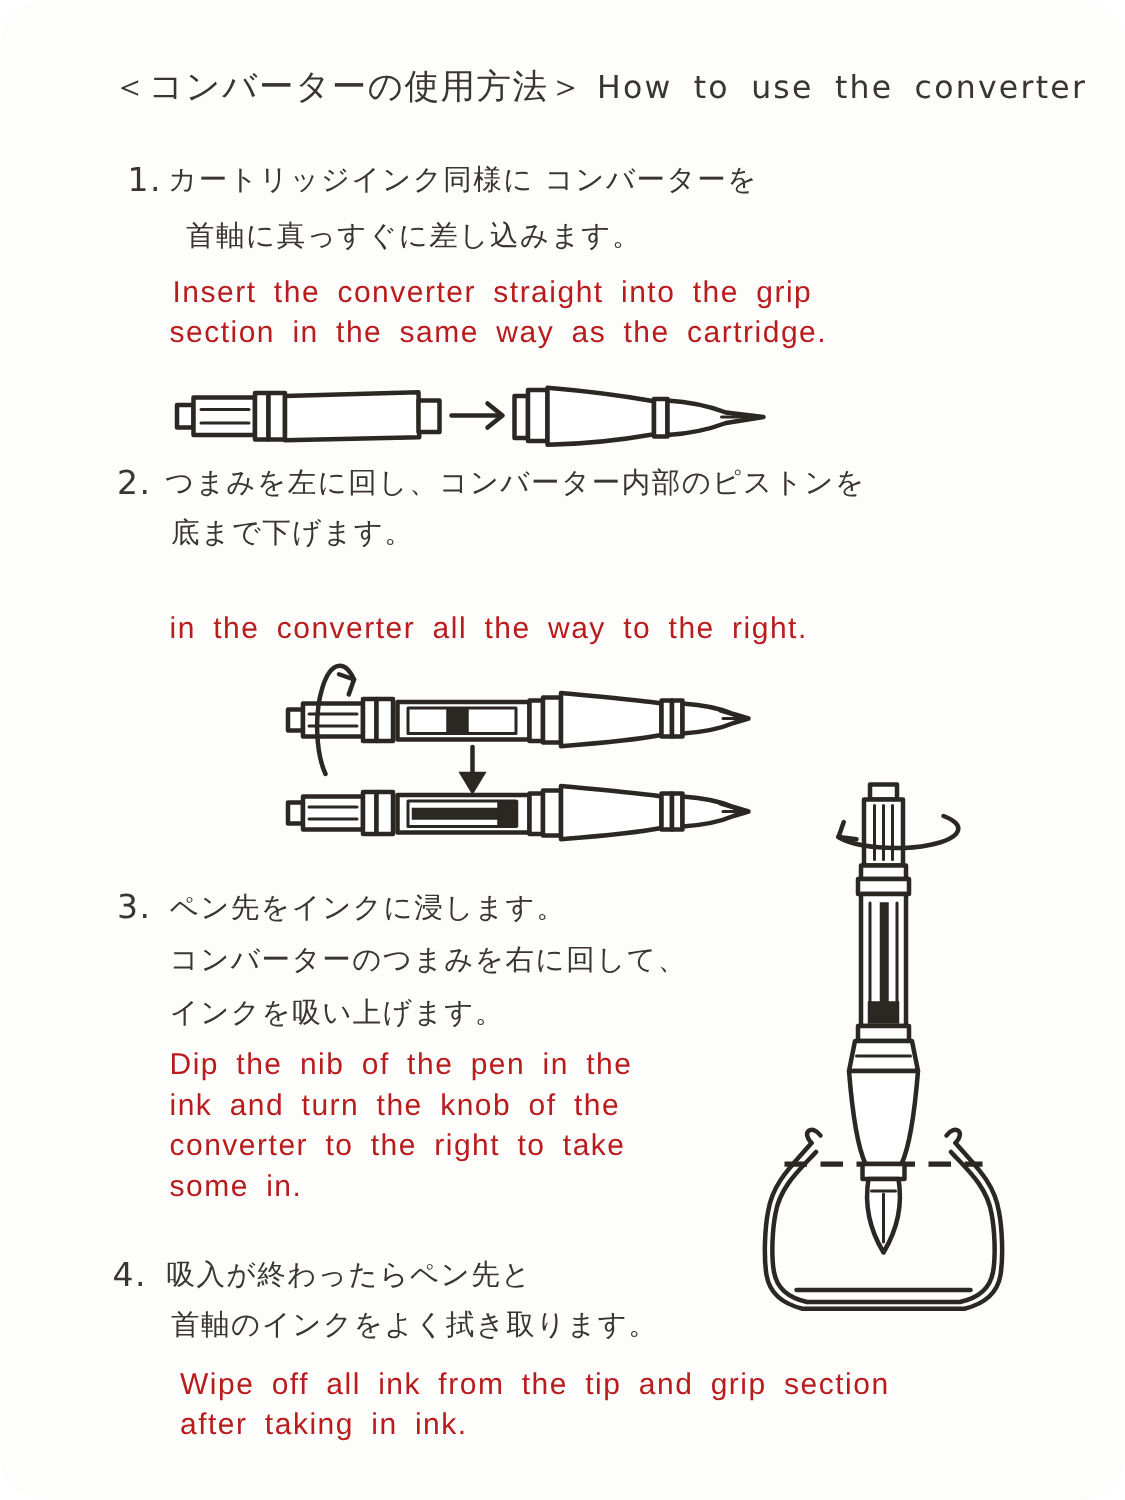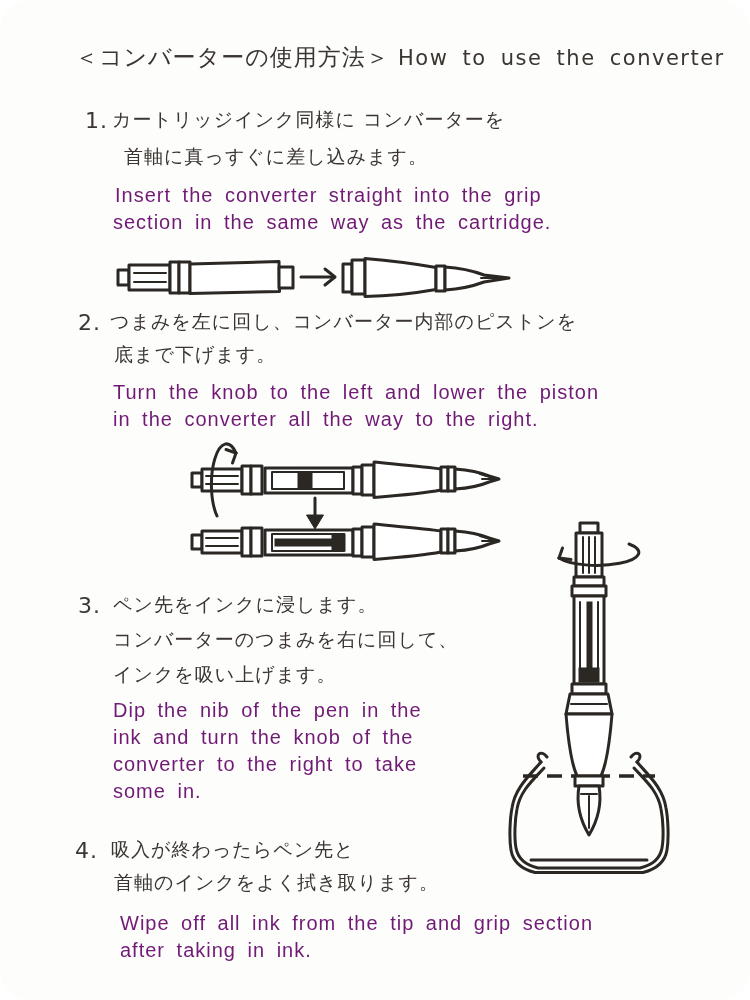--- a/index.html
+++ b/index.html
@@ -3,21 +3,21 @@
 <meta charset="utf-8">
 <style>
   html,body{margin:0;padding:0;background:#ffffff;}
   .page{
     position:relative;width:750px;height:1000px;background:#fdfdfc;overflow:hidden;
     font-family:"DejaVu Sans","Liberation Sans",sans-serif;color:#3a3531;border-radius:30px;
   }
   .line{position:absolute;white-space:nowrap;}
   .jp{font-size:19px;letter-spacing:1px;}
   .en{font-family:"Liberation Sans","DejaVu Sans",sans-serif;font-size:20px;
-      letter-spacing:1px;word-spacing:5px;color:#701a75;}
+      letter-spacing:1px;word-spacing:5px;color:#b91c1c;}
   .num{font-size:22px;letter-spacing:1px;}
   .title{font-size:23px;letter-spacing:1px;}
   .title .en-part{font-size:21px;letter-spacing:1.5px;word-spacing:6px;}
   svg.illus{position:absolute;}
   .stroke{fill:none;stroke:#2b2723;stroke-width:3;stroke-linecap:round;stroke-linejoin:round;}
   .fillw{fill:#ffffff;stroke:#2b2723;stroke-width:3;stroke-linecap:round;stroke-linejoin:round;}
   .dark{fill:#2b2723;stroke:#2b2723;stroke-width:1;}
   .thin{fill:none;stroke:#2b2723;stroke-width:2;stroke-linecap:round;stroke-linejoin:round;}
   .dash{fill:none;stroke:#2b2723;stroke-width:3.5;stroke-dasharray:15 9;stroke-linecap:butt;}
 </style>
@@ -59,21 +59,20 @@
       <rect class="fillw" x="333" y="20" width="9" height="25"></rect>
       <path class="fillw" d="M342,21 C359,22 373,26 381,29 L406,32 L381,36 C373,39 359,43 342,44 Z"></path>
       <path class="thin" d="M378,32 L402,32"></path>
       <path class="thin" d="M380,29 L394,31.5"></path>
     </g>
   </svg>
 
   <div class="line num" style="left:78px;top:310px;">2.</div>
   <div class="line jp" style="left:110px;top:309px;">つまみを左に回し、コンバーター内部のピストンを</div>
   <div class="line jp" style="left:114px;top:342px;">底まで下げます。</div>
-  <div class="line en" style="left:113px;top:381px;">Turn the knob to the left and lower the piston</div>
   <div class="line en" style="left:113px;top:408px;">in the converter all the way to the right.</div>
 
   <svg class="illus" style="left:180px;top:440px;" width="332" height="142" viewBox="0 0 332 142">
 
     <g>
       <rect class="fillw" x="12" y="33" width="10" height="14"></rect>
       <rect class="fillw" x="22" y="29" width="40" height="22"></rect>
       <line class="thin" x1="26" y1="36" x2="58" y2="36"></line>
       <line class="thin" x1="26" y1="44" x2="58" y2="44"></line>
       <rect class="fillw" x="62" y="26" width="9" height="28"></rect>

